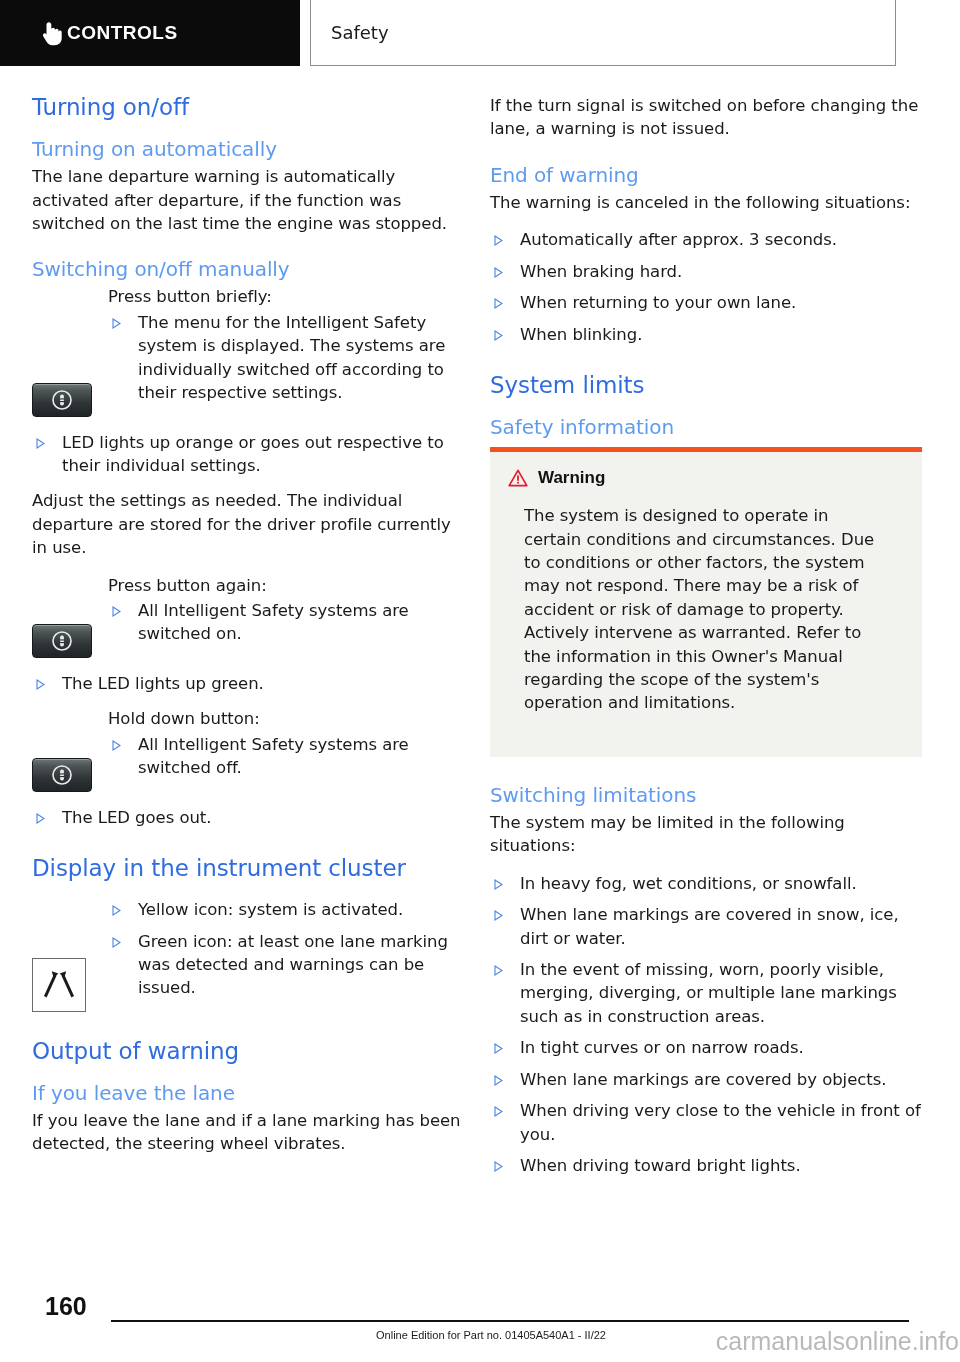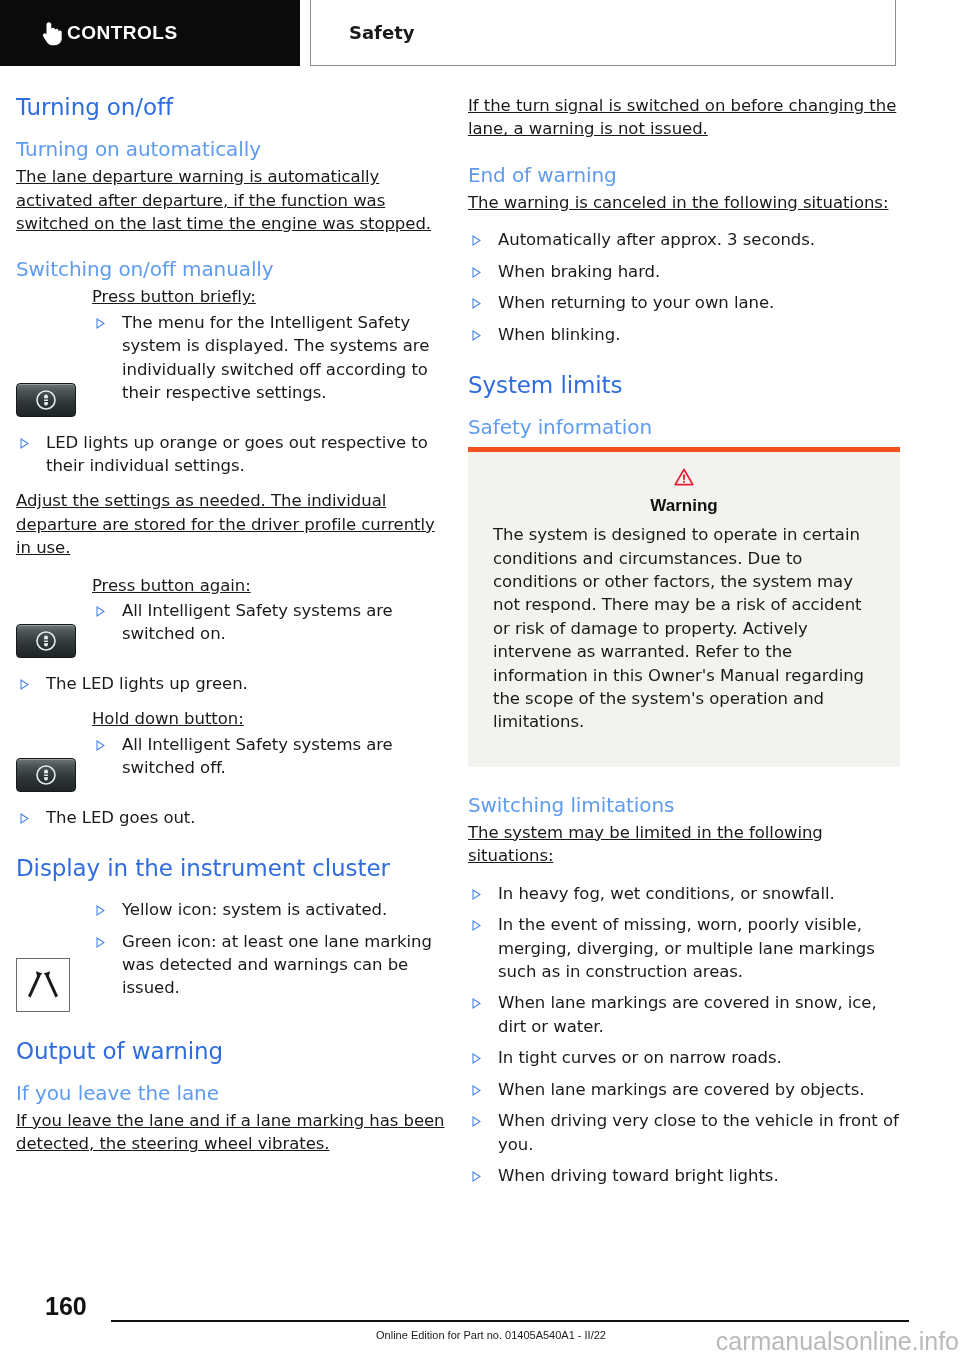--- a/index.html
+++ b/index.html
@@ -45,37 +45,36 @@
   }
   .header-section {
     flex: 1;
     margin-left: 10px;
     margin-right: 64px;
     border: 1px solid #8d8d8d;
     border-top: none;
     background: #ffffff;
     display: flex;
     align-items: center;
-    padding-left: 38px;
-    font-weight: bold;
+    padding-left: 20px;
   }
   .header-section-label {
     font-size: 18px;
     color: #1a1a1a;
   }
 
   
   .page {
     position: absolute;
     left: 0; top: 66px;
     width: 960px;
     height: 1210px;
-    padding: 28px 64px 0 16px;
-    display: flex;
-    gap: 20px;
+    padding: 28px 64px 0 32px;
+    display: flex;
+    gap: 26px;
   }
   .col {
     width: 432px;
     flex: 0 0 432px;
   }
 
   h1.sec {
     font-size: 23px;
     font-weight: normal;
     color: #2f6ce0;
@@ -93,21 +92,20 @@
     letter-spacing: -0.1px;
   }
   h2.sub.spaced { margin-top: 22px; }
 
   p.body {
     font-size: 16.5px;
     line-height: 1.42;
     margin: 0 0 14px 0;
     color: #1a1a1a;
     letter-spacing: -0.05px;
-    text-decoration: underline;
   }
   p.body.nogap { margin-bottom: 0; }
 
   
   ul.tri {
     list-style: none;
     margin: 0 0 12px 0;
     padding: 0;
   }
   ul.tri li {
@@ -178,33 +176,32 @@
     background: #f2f2ef;
     border-top: 5px solid #f4511e;
     padding: 16px 18px 26px 18px;
     margin: 8px 0 26px 0;
   }
   .warn-head {
     display: flex;
     align-items: center;
     gap: 10px;
     margin-bottom: 0;
-    flex-direction: column;
   }
   .warn-head svg { display: block; flex: 0 0 auto; }
   .warn-title {
     font-size: 17px;
     font-weight: bold;
     color: #111111;
     font-family: "Liberation Sans", sans-serif;
   }
   .warn-text {
     font-size: 16.5px;
     line-height: 1.42;
-    margin: 7px;
+    margin: 16px;
     color: #1a1a1a;
     letter-spacing: -0.05px;
   }
 
   
   .footer {
     position: absolute;
     left: 11px; bottom: 0;
     width: 960px; height: 86px;
   }
@@ -501,29 +498,29 @@
             </svg>
         </span>
         <span>In heavy fog, wet conditions, or snowfall.</span>
       </li>
       <li>
         <span class="tri-mark hollow">
           <svg width="9" height="11" viewBox="0 0 9 11">
               <path d="M1 1 L8 5.5 L1 10 Z" fill="none" stroke="#4a86e8" stroke-width="1.1"></path>
             </svg>
         </span>
+        <span>When lane markings are covered in snow, ice, dirt or water.</span>
+      </li>
+      <li>
+        <span class="tri-mark hollow">
+          <svg width="9" height="11" viewBox="0 0 9 11">
+              <path d="M1 1 L8 5.5 L1 10 Z" fill="none" stroke="#4a86e8" stroke-width="1.1"></path>
+            </svg>
+        </span>
         <span>In the event of missing, worn, poorly visible, merging, diverging, or multiple lane markings such as in construction areas.</span>
-      </li>
-      <li>
-        <span class="tri-mark hollow">
-          <svg width="9" height="11" viewBox="0 0 9 11">
-              <path d="M1 1 L8 5.5 L1 10 Z" fill="none" stroke="#4a86e8" stroke-width="1.1"></path>
-            </svg>
-        </span>
-        <span>When lane markings are covered in snow, ice, dirt or water.</span>
       </li>
       <li>
         <span class="tri-mark hollow">
           <svg width="9" height="11" viewBox="0 0 9 11">
               <path d="M1 1 L8 5.5 L1 10 Z" fill="none" stroke="#4a86e8" stroke-width="1.1"></path>
             </svg>
         </span>
         <span>In tight curves or on narrow roads.</span>
       </li>
       <li>

